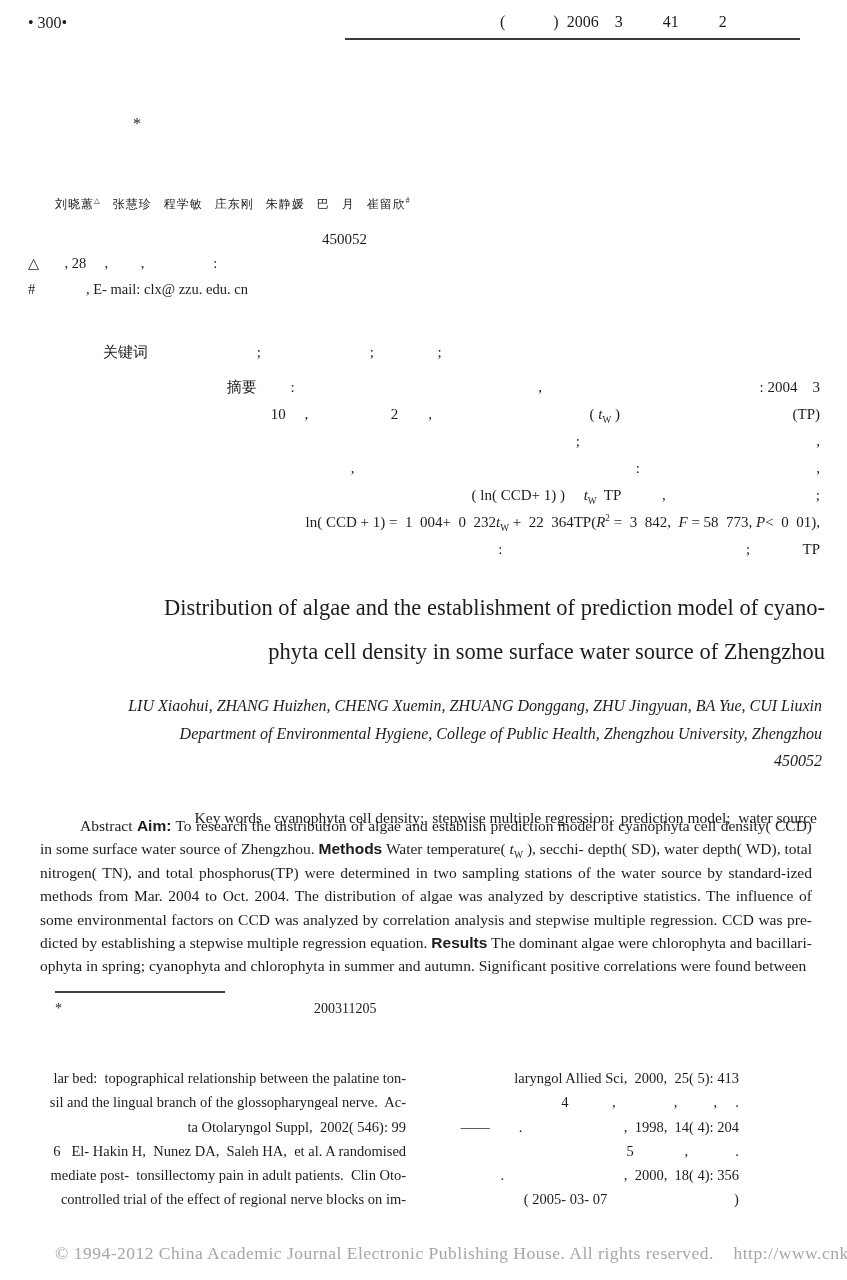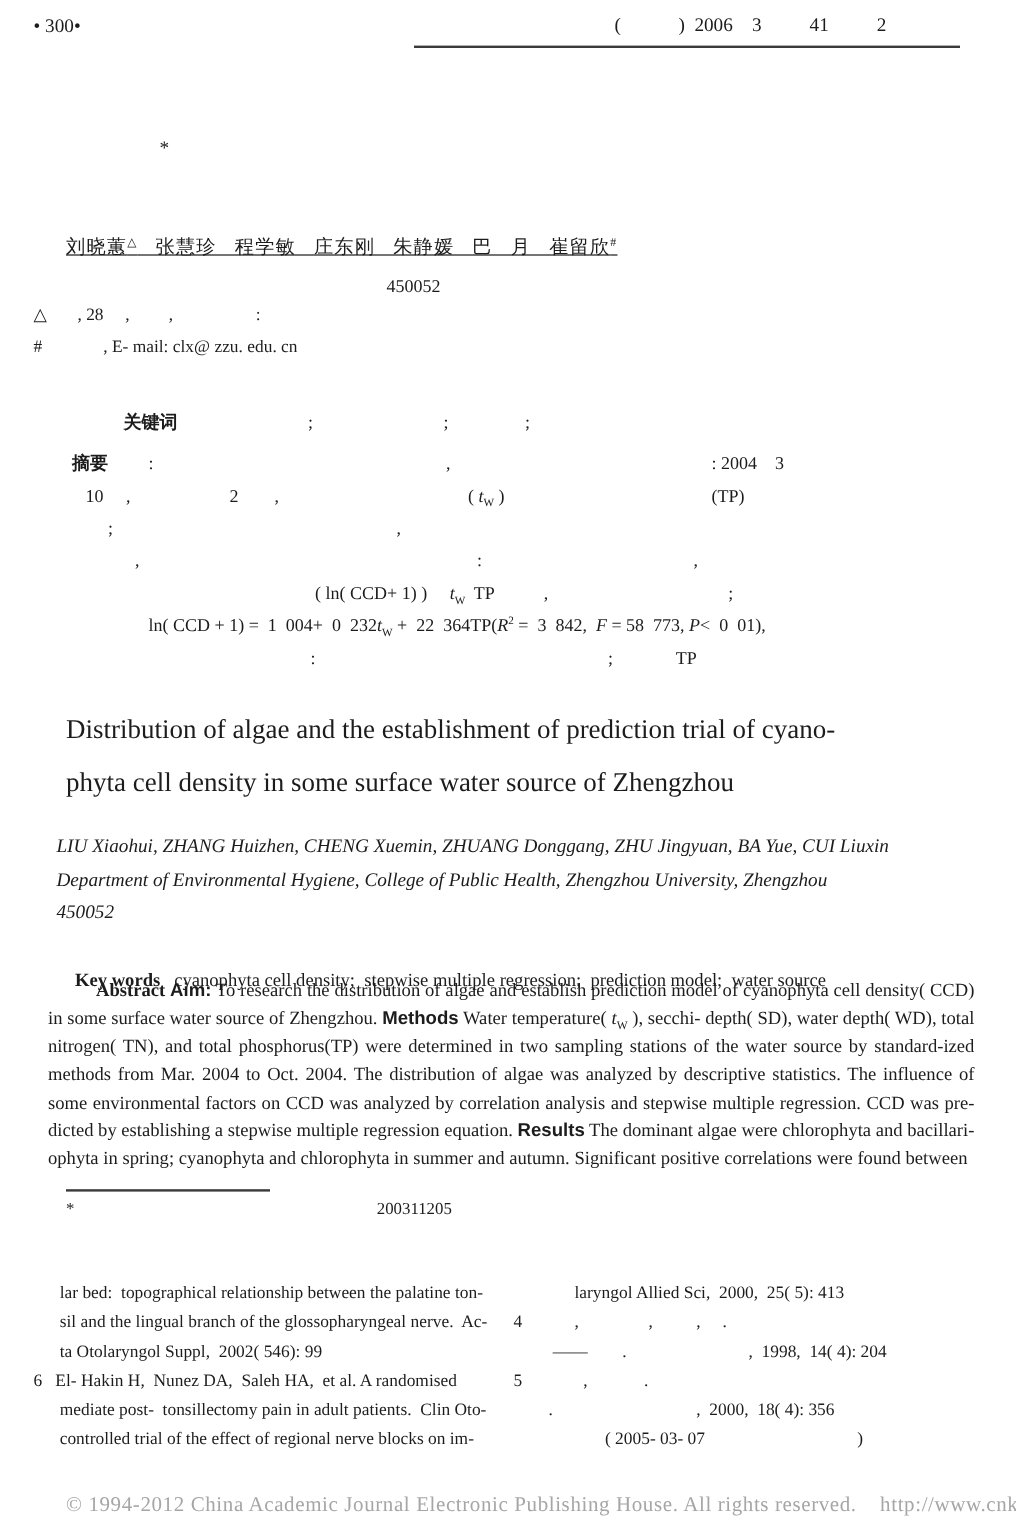--- a/index.html
+++ b/index.html
@@ -1,33 +1,33 @@
 <!DOCTYPE html>
 <html><head>
 <meta charset="utf-8">
 <style>
   html,body{margin:0;padding:0;background:#e8e8e8;}
   .page{
     position:relative;width:847px;height:1280px;margin:0 auto;
     background:#ffffff;overflow:hidden;
     font-family:"Liberation Serif","DejaVu Serif",serif;color:#1c1c1c;
   }
-  .abs{position:absolute;}
+  .abs{position:absolute;text-align:right;}
   .pre{white-space:pre;}
-  .b{font-weight:bold;}
+  .b{font-weight:normal;}
   .it{font-style:italic;}
   .sup{vertical-align:super;font-size:0.62em;line-height:0;}
   .sub{vertical-align:sub;font-size:0.62em;line-height:0;}
   .sansb{font-family:"Liberation Sans","DejaVu Sans",sans-serif;font-weight:bold;}
   .rule{background:#3a3a3a;}
   .hdr-left{left:28px;top:14px;font-size:16px;}
-  .hdr-right{left:512px;top:13px;font-size:16px;}
+  .hdr-right{left:500px;top:13px;font-size:16px;}
   .hdr-rule{left:345px;top:38px;width:455px;height:2px;}
   .title-star{left:133px;top:115px;font-size:16px;}
-  .authors-cn{left:55px;top:196px;font-size:16px;letter-spacing:1px;text-decoration:underline;}
+  .authors-cn{left:55px;top:196px;font-size:12px;letter-spacing:1px;}
   .postcode-cn{left:322px;top:231px;font-size:15px;}
   .fn1{left:28px;top:255px;font-size:14.5px;}
   .fn2{left:28px;top:281px;font-size:14.5px;}
   .kw-cn{left:88px;top:326px;font-size:15px;}
   .clc{left:88px;top:351px;font-size:15px;}
   .abstract-cn{left:60px;top:374px;width:760px;font-size:15px;line-height:27px;}
   .abstract-cn div{white-space:pre;}
   .title-en{left:55px;top:586px;width:770px;font-size:22.5px;line-height:44px;}
   .authors-en{left:47px;top:692px;width:775px;font-size:16px;line-height:27.5px;font-style:italic;}
   .kw-en{left:47px;top:791px;width:770px;font-size:15.5px;text-indent:40px;}
@@ -66,21 +66,21 @@
     <div><span class="b">摘要</span><span>         :                                                                 ,                                                          : 2004    3</span></div>
     <div><span>   10     ,                      2        ,                                          ( </span><span class="it">t</span><span class="sub">W</span><span> )                                              (TP)</span></div>
     <div>        ;                                                               ,</div>
     <div>              ,                                                                           :                                               ,</div>
     <div><span>                                                      ( ln( CCD+ 1) )     </span><span class="it">t</span><span class="sub">W</span><span>  TP           ,                                        ;</span></div>
     <div><span>                 ln( CCD + 1) =  1  004+  0  232</span><span class="it">t</span><span class="sub">W</span><span> +  22  364TP(</span><span class="it">R</span><span class="sup">2</span><span> =  3  842,  </span><span class="it">F</span><span> = 58  773, </span><span class="it">P</span><span>&lt;  0  01),</span></div>
     <div>                                                     :                                                                 ;              TP</div>
   </div>
 
   <div class="abs title-en">
-    <div>Distribution of algae and the establishment of prediction trial of cyano-</div>
+    <div>Distribution of algae and the establishment of prediction model of cyano-</div>
     <div>phyta cell density  in some  surface water  source of Zhengzhou</div>
   </div>
 
   <div class="abs authors-en">
     <div>LIU Xiaohui,  ZHANG Huizhen,  CHENG Xuemin,  ZHUANG Donggang,  ZHU Jingyuan,  BA Yue, CUI Liuxin</div>
     <div>Department  of  Environmental  Hygiene,   College  of  Public  Health,   Zhengzhou  University,   Zhengzhou</div>
     <div>450052</div>
   </div>
 
   <div class="abs pre kw-en">

